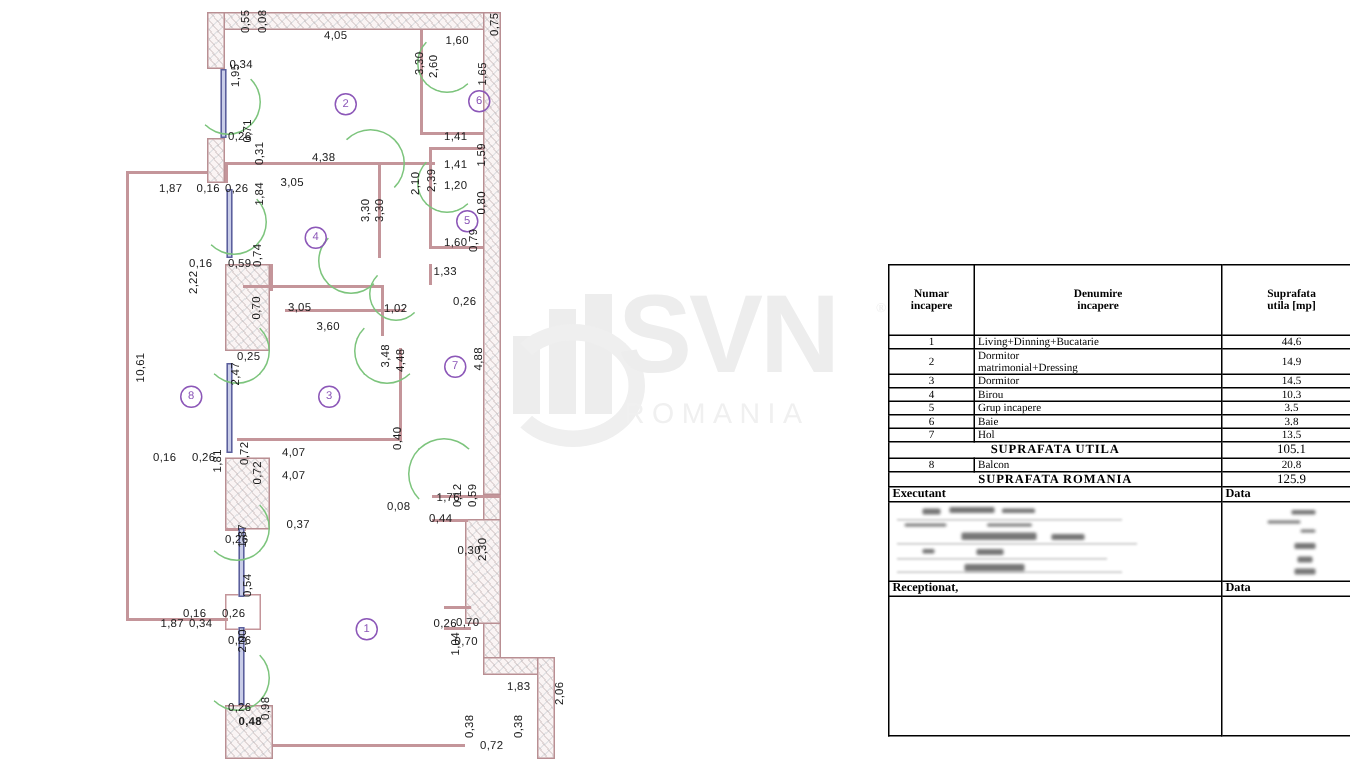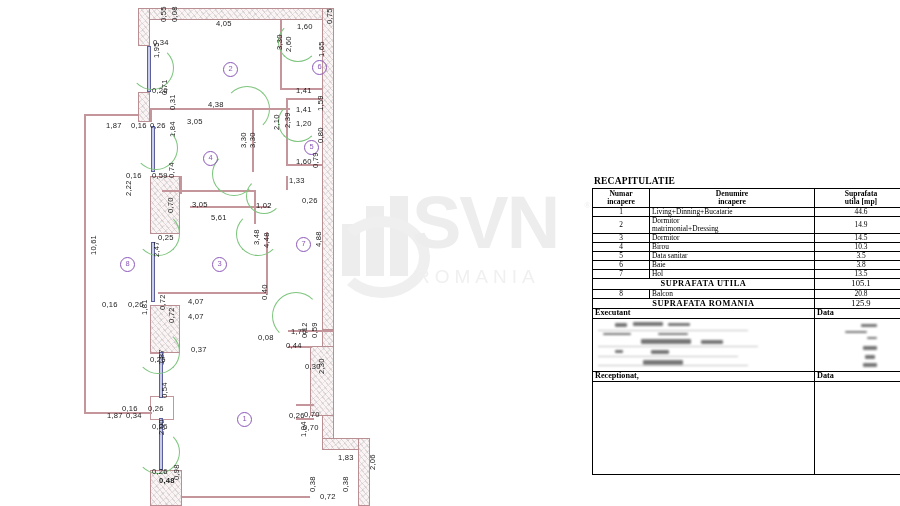--- a/index.html
+++ b/index.html
@@ -41,21 +41,21 @@
         text-align:center;line-height:12px;}
 
   
   #recap{position:absolute;left:592px;top:176px;width:302px;}
   #recap .caption{font-family:"Liberation Serif",serif;font-size:9.5px;font-weight:700;
         margin:0 0 2px 2px;letter-spacing:.2px;}
   #recap table{border-collapse:collapse;width:300px;table-layout:fixed;
         font-size:7.4px;font-family:"Liberation Serif",serif;}
   #recap th,#recap td{border:1px solid #000;padding:0 2px;line-height:1.08;
         vertical-align:middle;}
-  #recap th{font-weight:700;text-align:center;font-size:7.6px;padding:1px 2px;}
+  #recap th{font-weight:700;text-align:center;font-size:7.6px;padding:15px 2px;}
   .c-num{width:52px;text-align:center;}
   .c-name{width:160px;text-align:left;margin-left:25px;}
   .c-area{width:88px;text-align:center;}
   tr.total td{font-weight:700;text-align:center;font-size:8.4px;padding:2px;letter-spacing:.6px;}
   tr.total td.c-area{font-weight:400;font-size:8.6px;letter-spacing:0;}
   .sig-head td{font-weight:700;font-size:8.2px;text-align:left;padding:1px 3px;}
   .sig-blur{height:52px;position:relative;overflow:hidden;padding:0;}
   .sig-empty{height:92px;}
   .blurbit{position:absolute;background:#4a4a4a;filter:blur(1.2px);opacity:.75;border-radius:1px;}
   .blurline{position:absolute;background:#9a9a9a;filter:blur(.8px);opacity:.6;height:1px;}
@@ -148,21 +148,21 @@
       <div class="dim v" style="left: 168px; top: 110px;">0,31</div>
       <div class="dim" style="left: 208px; top: 100px;">4,38</div>
       <div class="dim" style="left: 187px; top: 117px;">3,05</div>
       <div class="dim v" style="left: 168px; top: 137px;">1,84</div>
       <div class="dim" style="left: 126px; top: 171px;">0,16</div>
       <div class="dim" style="left: 152px; top: 171px;">0,59</div>
       <div class="dim v" style="left: 167px; top: 178px;">0,74</div>
       <div class="dim v" style="left: 124px; top: 196px;">2,22</div>
       <div class="dim" style="left: 192px; top: 200px;">3,05</div>
       <div class="dim v" style="left: 166px; top: 213px;">0,70</div>
-      <div class="dim" style="left: 211px; top: 213px;">5,61</div>
+      <div class="dim" style="left: 211px; top: 213px;">3,60</div>
       <div class="dim" style="left: 158px; top: 233px;">0,25</div>
       <div class="dim" style="left: 256px; top: 201px;">1,02</div>
       <div class="dim" style="left: 296px; top: 119px;">1,20</div>
       <div class="dim v" style="left: 239px; top: 148px;">3,30</div>
       <div class="dim v" style="left: 248px; top: 148px;">3,30</div>
       <div class="dim v" style="left: 275px; top: 50px;">3,30</div>
       <div class="dim v" style="left: 284px; top: 52px;">2,60</div>
       <div class="dim" style="left: 297px; top: 22px;">1,60</div>
       <div class="dim v" style="left: 325px; top: 24px;">0,75</div>
       <div class="dim v" style="left: 317px; top: 57px;">1,65</div>
@@ -227,21 +227,20 @@
     <div class="wm-bar" style="left:24px;width:18px;height:70px;"></div>
     <div class="wm-bar" style="left:48px;width:18px;height:80px;"></div>
   </div>
   <div class="wm-ring"></div>
   <div class="wm-svn">SVN</div>
   <div class="wm-tm">®</div>
   <div class="wm-sub">ROMANIA</div>
 </div>
 
 <div id="recap">
-  <div class="caption">RECAPITULATIE</div>
   <table>
     <thead>
       <tr>
         <th class="c-num">
           <div>Numar</div>
           <div>incapere</div>
         </th>
         <th class="c-name" style="text-align:center">
           <div>Denumire</div>
           <div>incapere</div>
@@ -271,21 +270,21 @@
           <td class="c-name">Dormitor</td>
           <td class="c-area">14.5</td>
         </tr>
         <tr>
           <td class="c-num">4</td>
           <td class="c-name">Birou</td>
           <td class="c-area">10.3</td>
         </tr>
         <tr>
           <td class="c-num">5</td>
-          <td class="c-name">Data sanitar</td>
+          <td class="c-name">Grup incapere</td>
           <td class="c-area">3.5</td>
         </tr>
         <tr>
           <td class="c-num">6</td>
           <td class="c-name">Baie</td>
           <td class="c-area">3.8</td>
         </tr>
         <tr>
           <td class="c-num">7</td>
           <td class="c-name">Hol</td>

